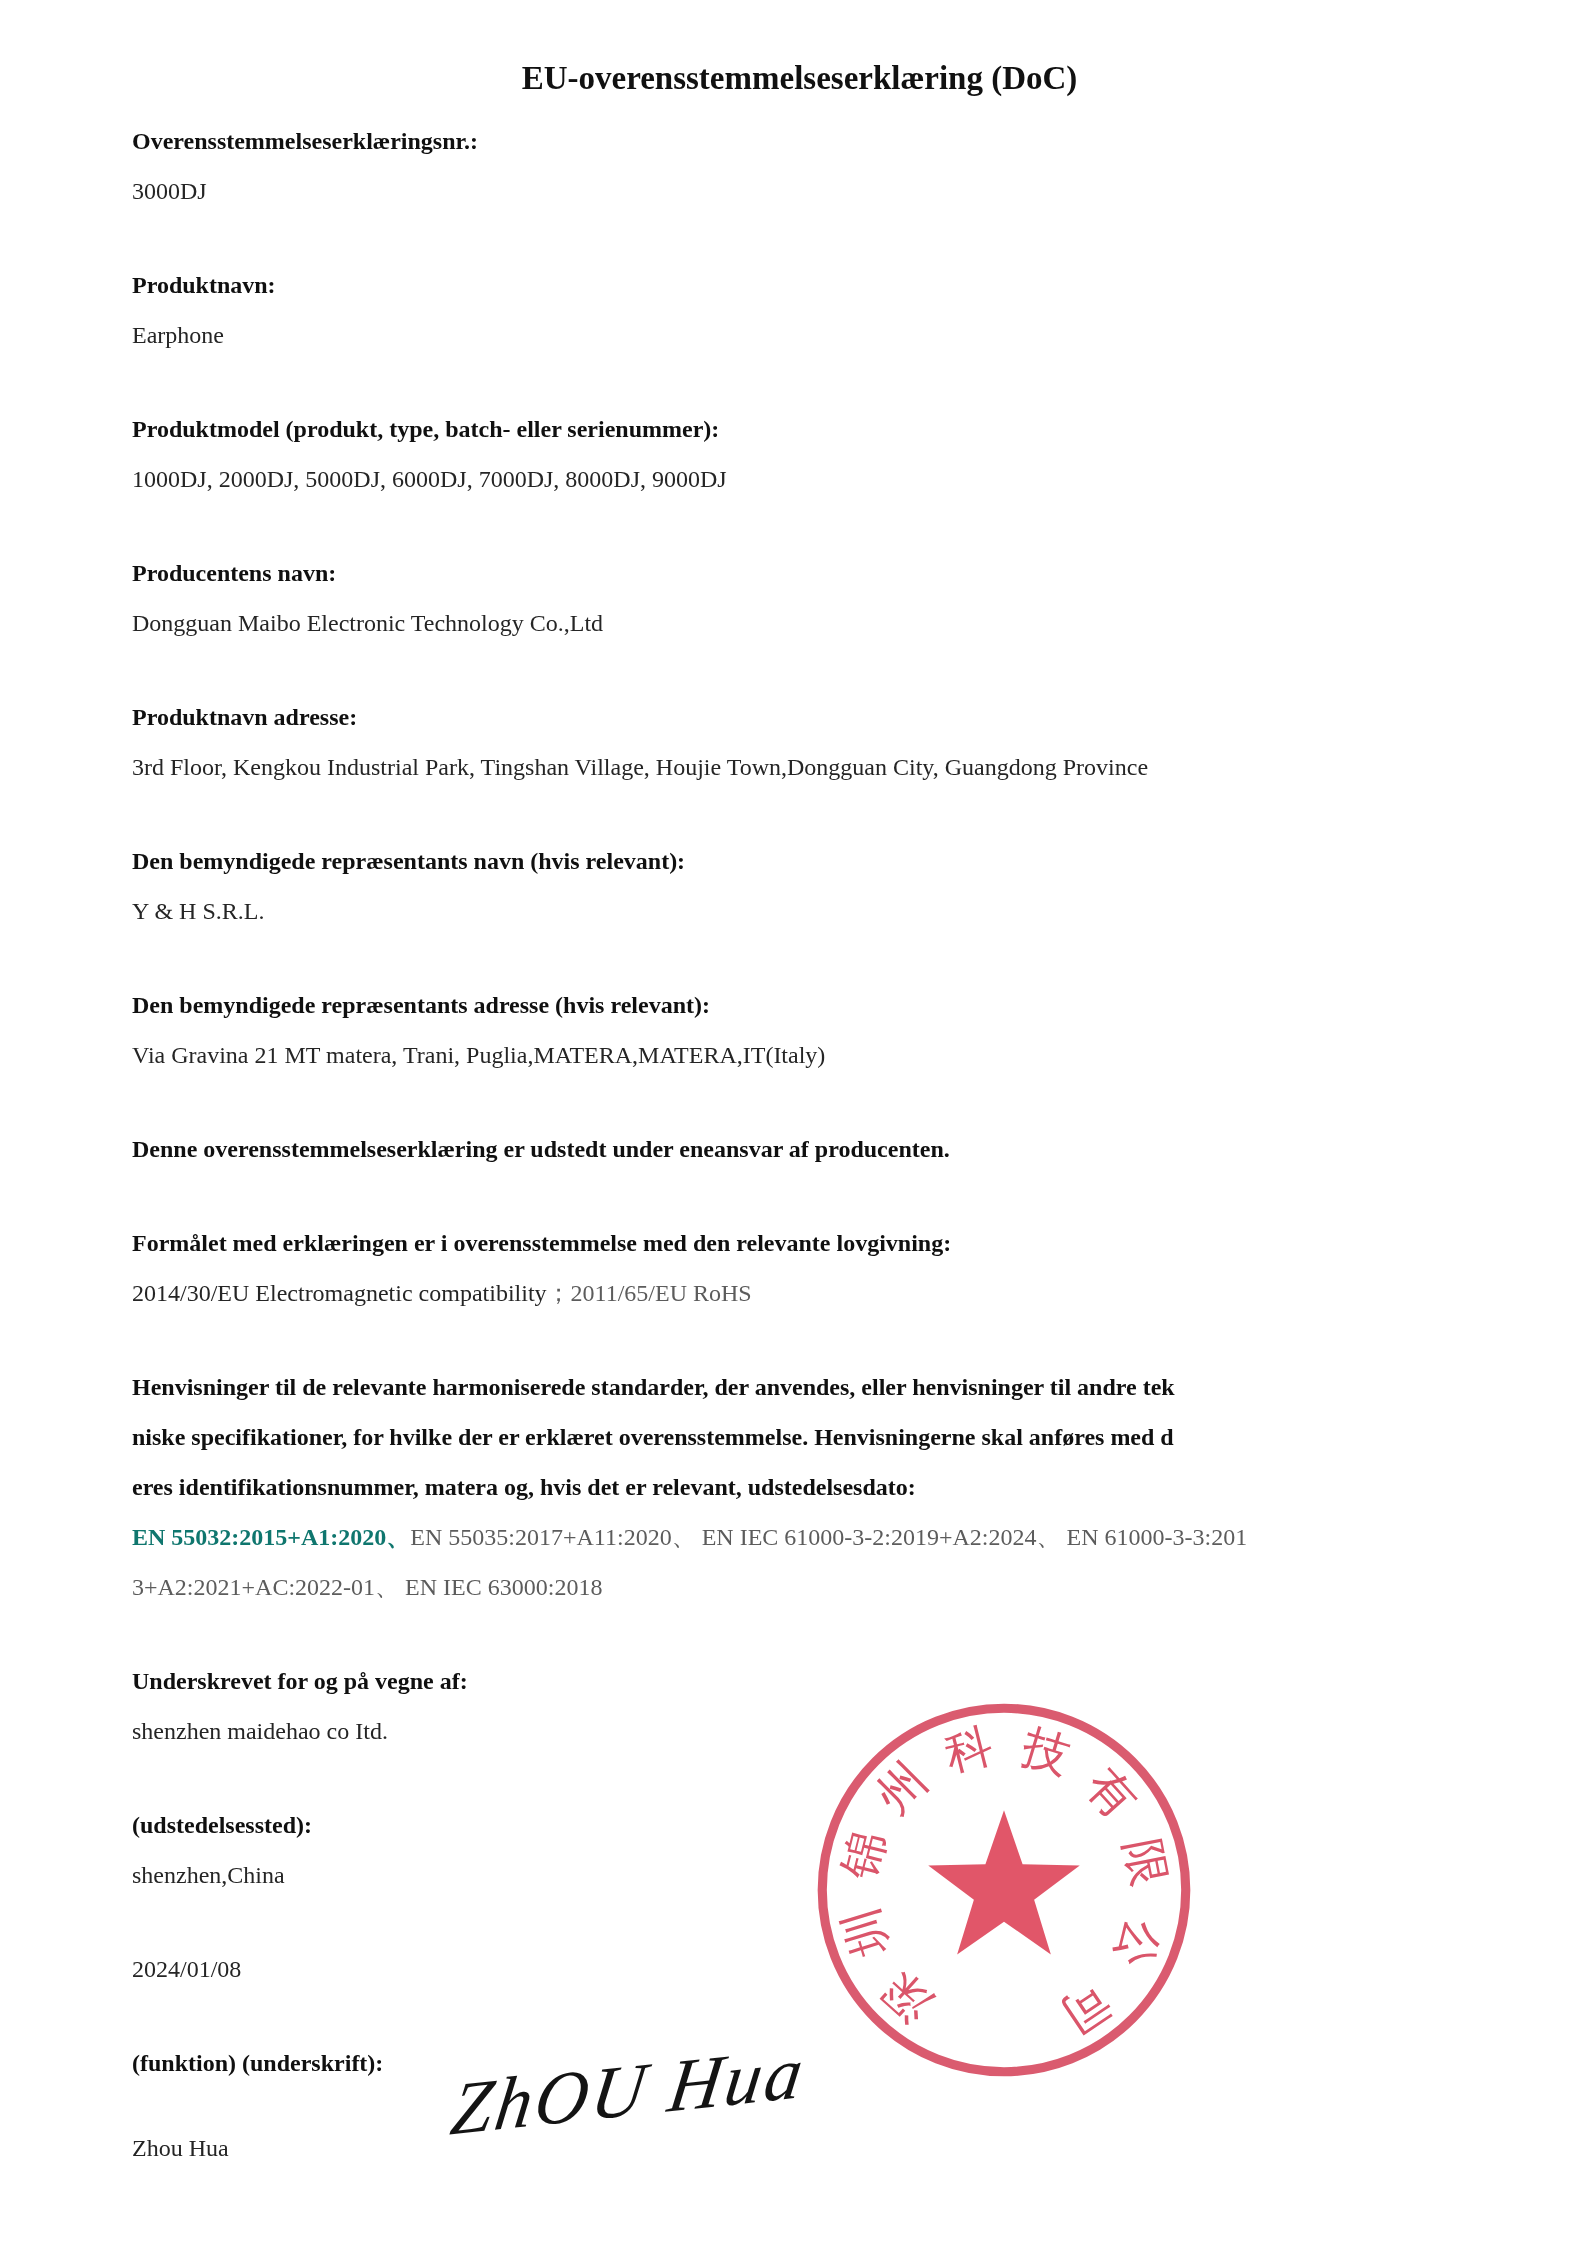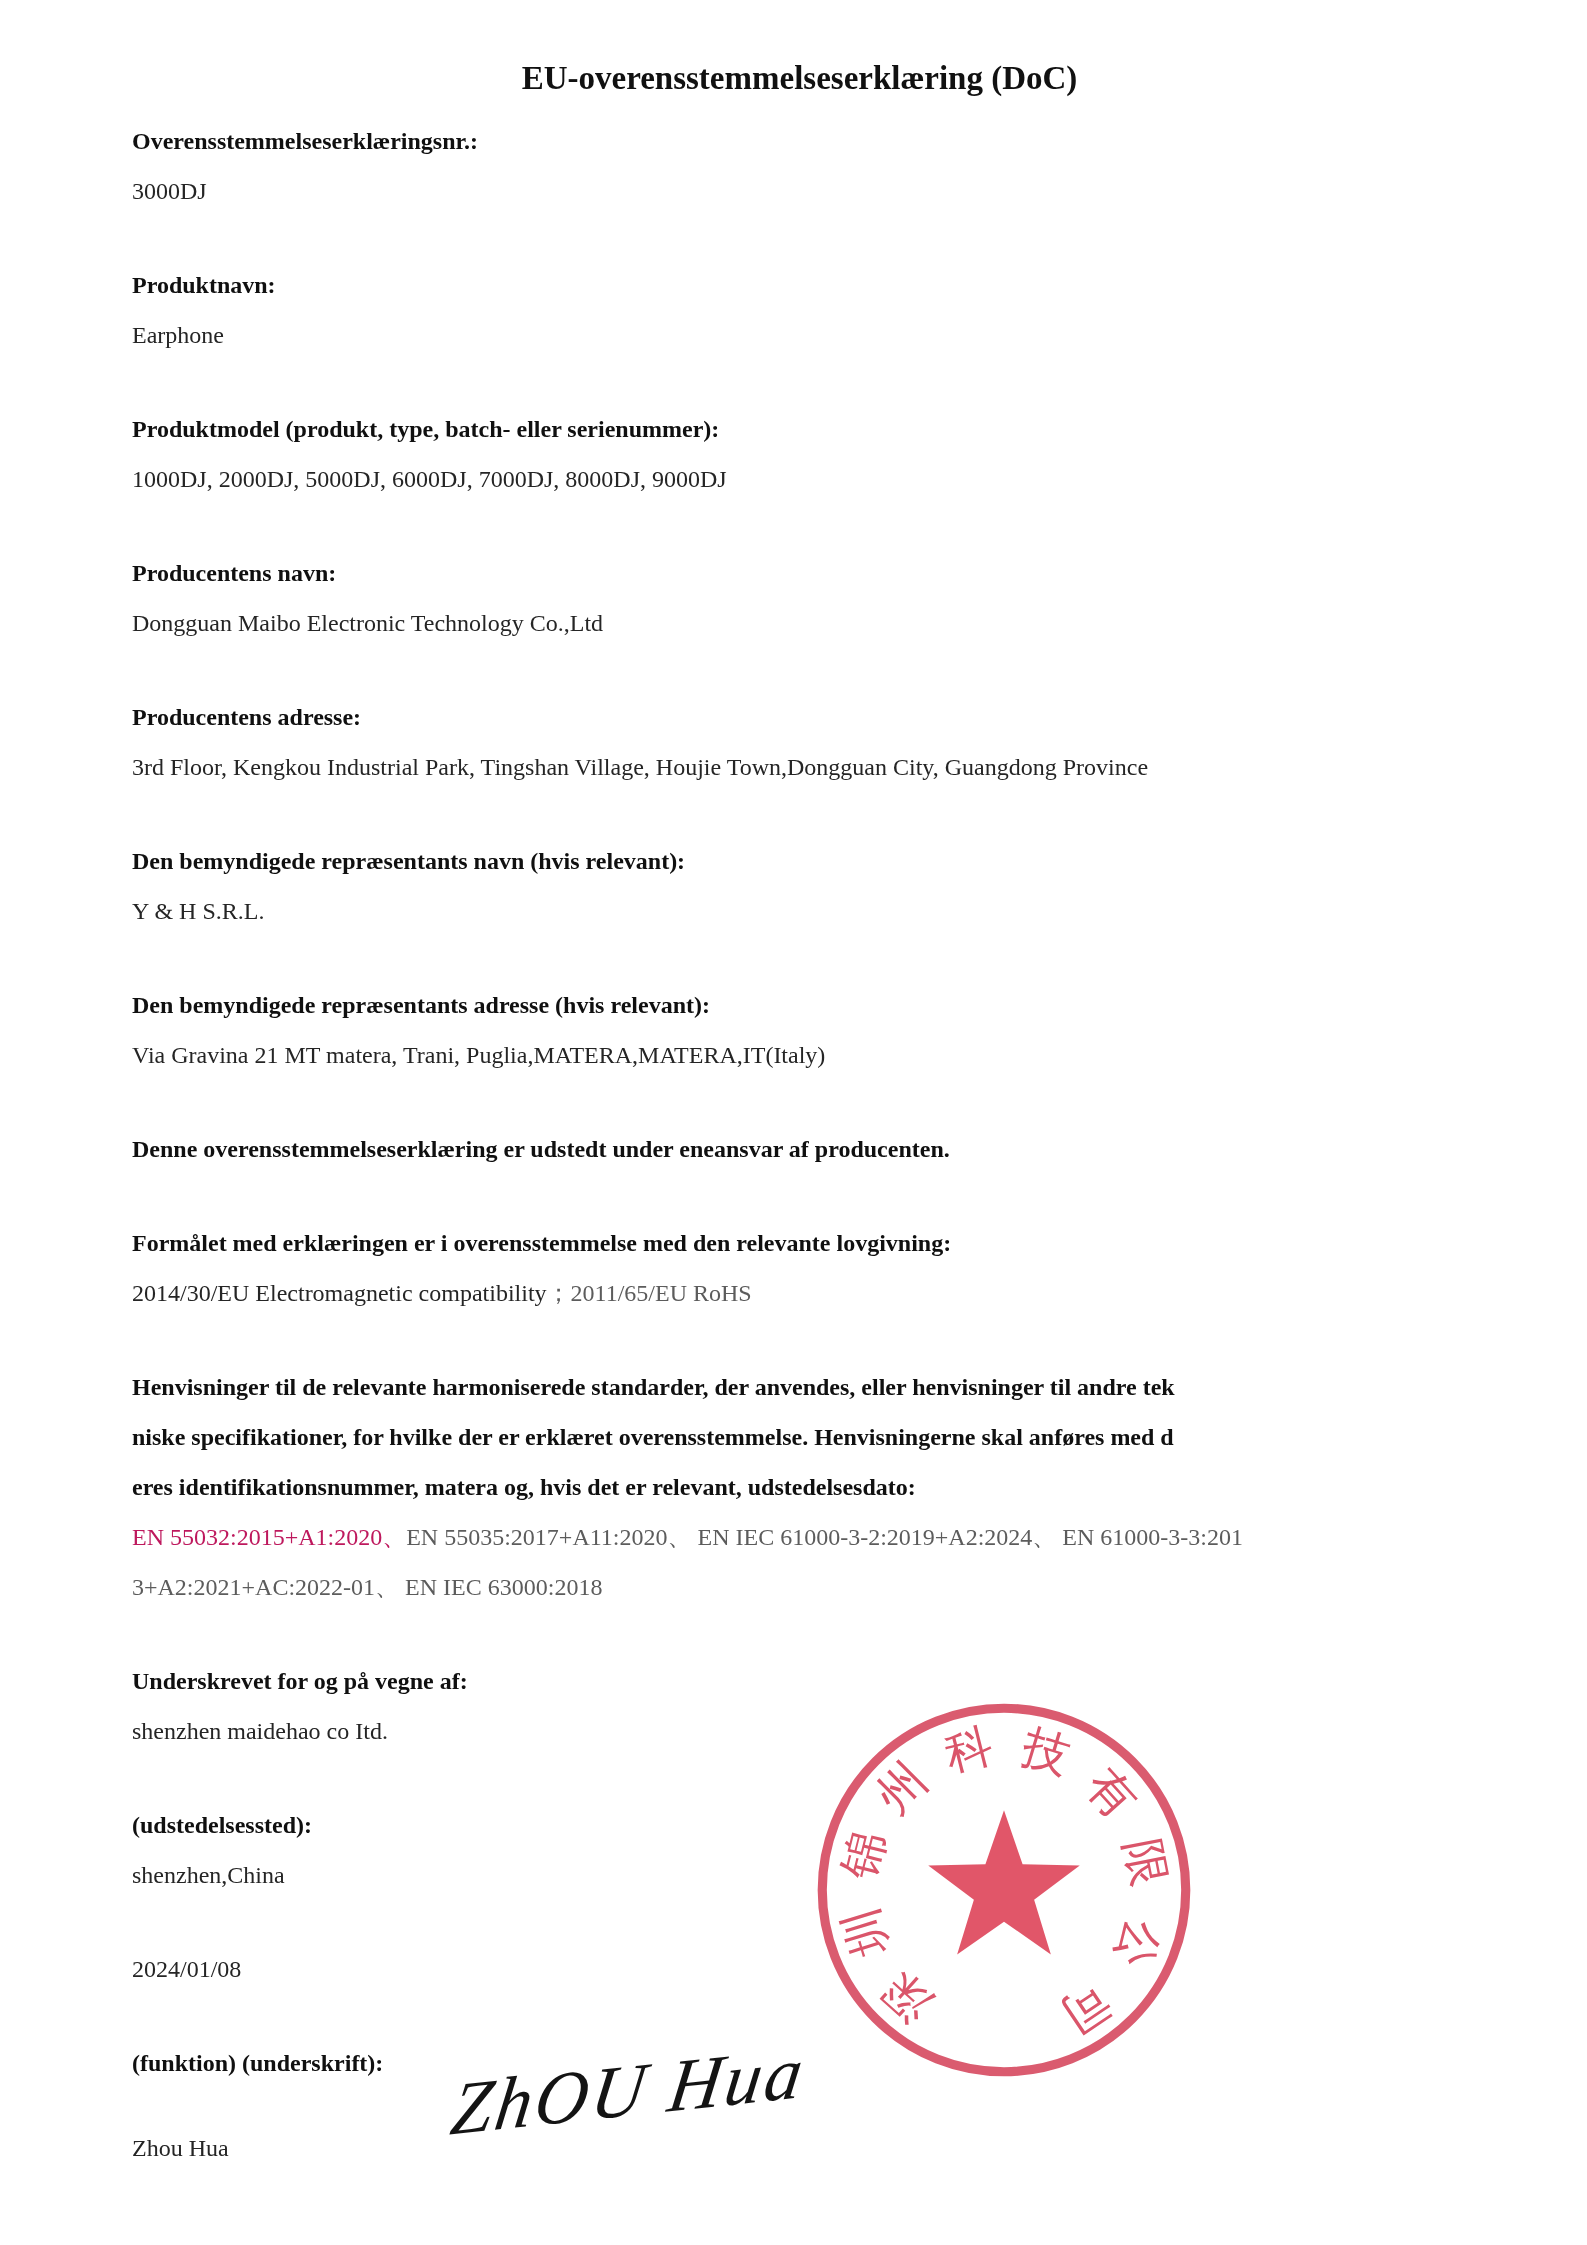--- a/index.html
+++ b/index.html
@@ -19,21 +19,21 @@
   .title{
     font-size:33px;line-height:52px;
     font-weight:700;text-align:center;
     margin:8px 0 12px 0;color:#111;
   }
   .block{margin-bottom:44px;}
   .line{font-size:24px;line-height:50px;white-space:nowrap;}
   .label{font-weight:700;color:#101010;}
   .value{color:#252525;font-weight:400;font-family:Liberation Serif, serif;}
   .gray{color:#5c5c5c;}
-  .bold-dark{font-weight:400;color:#be185d;}
+  .bold-dark{font-weight:700;color:#0f766e;}
   .spaced-top{margin-top:30px;}
   .spaced-top-lg{margin-top:35px;}
 
   .signature{
     position:absolute;left:452px;top:2072px;
     font-size:74px;line-height:74px;
     font-style:italic;font-weight:400;
     color:#141414;letter-spacing:3px;
     transform:rotate(-6deg) skewX(-14deg);
     transform-origin:left center;
@@ -74,21 +74,21 @@
     <div class="line label">Produktmodel (produkt, type, batch- eller serienummer):</div>
     <div class="line value">1000DJ, 2000DJ, 5000DJ, 6000DJ, 7000DJ, 8000DJ, 9000DJ</div>
   </section>
 
   <section class="block">
     <div class="line label">Producentens navn:</div>
     <div class="line value">Dongguan Maibo Electronic Technology Co.,Ltd</div>
   </section>
 
   <section class="block">
-    <div class="line label">Producentens adresse:</div>
+    <div class="line label">Produktnavn adresse:</div>
     <div class="line value">3rd Floor, Kengkou Industrial Park, Tingshan Village, Houjie Town,Dongguan City, Guangdong Province</div>
   </section>
 
   <section class="block">
     <div class="line label">Den bemyndigede repræsentants navn (hvis relevant):</div>
     <div class="line value">Y &amp; H S.R.L.</div>
   </section>
 
   <section class="block">
     <div class="line label">Den bemyndigede repræsentants adresse (hvis relevant):</div>

